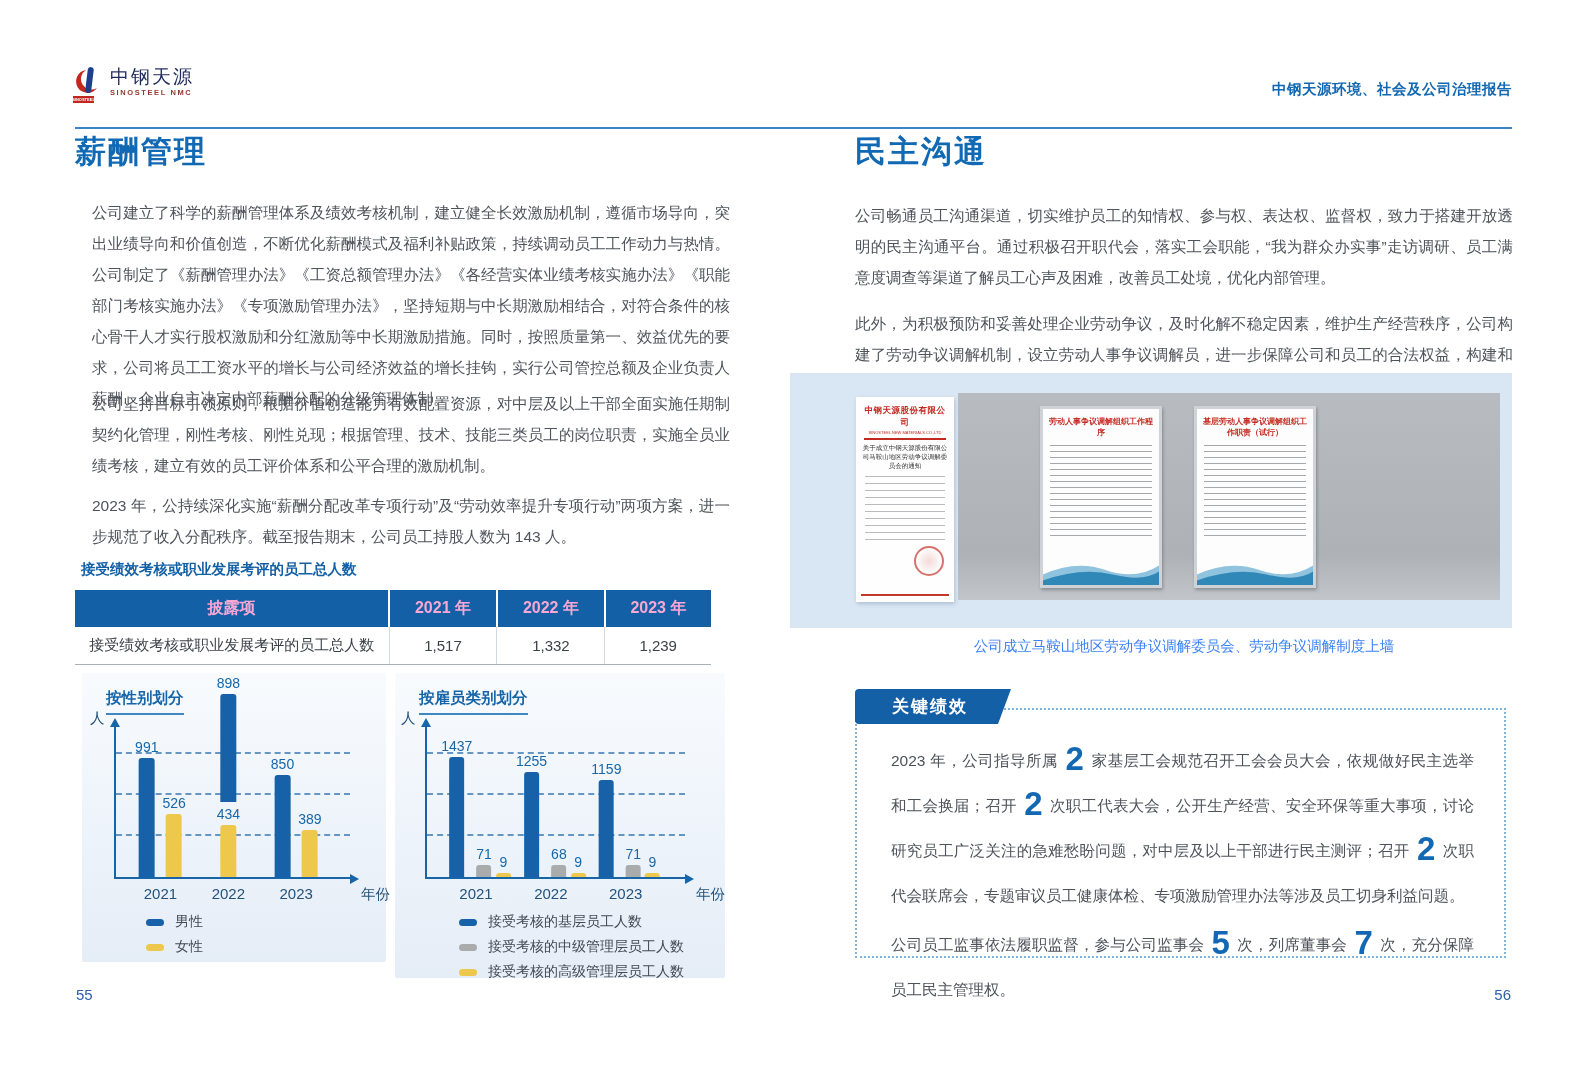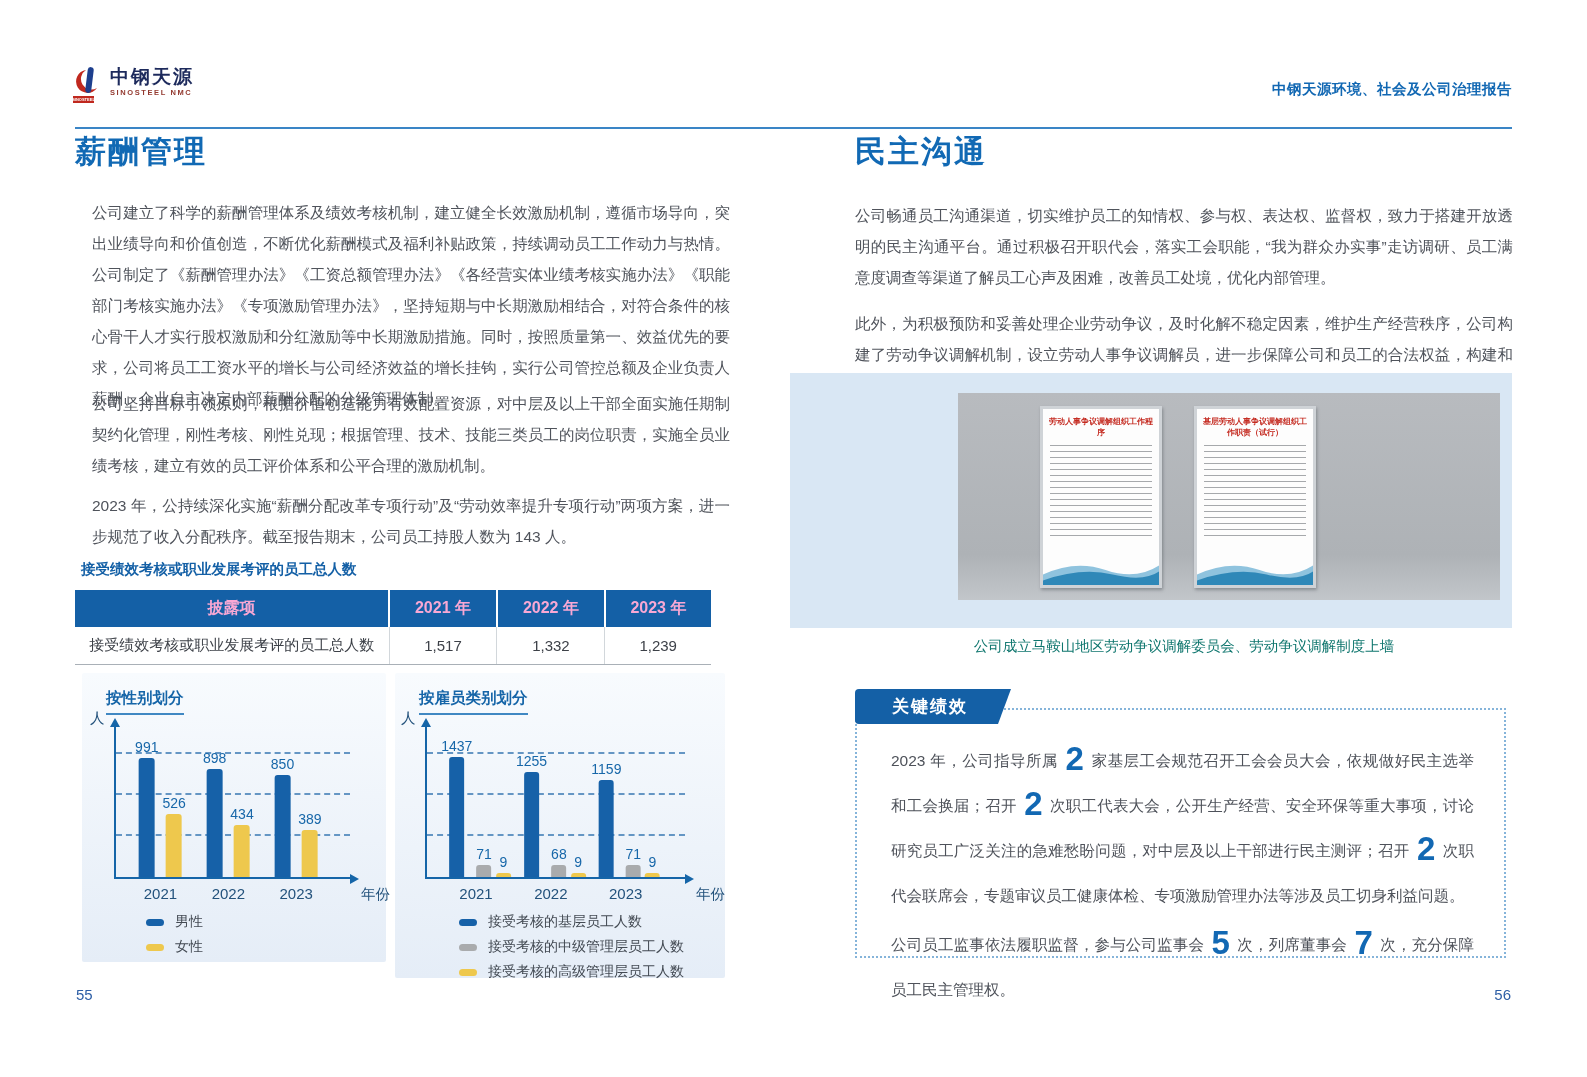--- a/index.html
+++ b/index.html
@@ -3,21 +3,21 @@
 <meta charset="utf-8">
 <style>
   html,body{margin:0;padding:0;background:#9aa0a6;}
   .page{position:relative;width:1587px;height:1077px;background:#ffffff;margin:0 auto;
         font-family:"Liberation Sans","DejaVu Sans",sans-serif;overflow:hidden;}
   .abs{position:absolute;}
 
   
   .logo{left:73px;top:66px;display:flex;align-items:flex-start;gap:7px;}
   .logo-cnen{display:flex;flex-direction:column;}
-  .logo-cn{font-size:19px;font-weight:bold;color:#1d2a5c;letter-spacing:2px;line-height:22px;}
+  .logo-cn{font-size:19px;font-weight:normal;color:#1d2a5c;letter-spacing:2px;line-height:22px;}
   .logo-en{font-size:7.5px;color:#93392f;letter-spacing:1.6px;font-weight:bold;}
   .header-line{left:75px;top:127px;width:1437px;height:2px;background:#3a85c6;}
   .header-title{right:75px;top:80px;font-size:14.5px;font-weight:bold;color:#1268b3;letter-spacing:.5px;}
 
   
   .page-title{font-size:31px;font-weight:bold;color:#1169b4;letter-spacing:2px;}
   .pt-left{left:75px;top:131px;}
   .pt-right{left:855px;top:131px;}
 
   
@@ -79,21 +79,21 @@
   .wall-photo{position:absolute;left:168px;top:20px;width:542px;height:207px;
               background:linear-gradient(180deg,#b8bbbf 0%,#aeb2b6 78%,#c2c6ca 100%);}
   .poster{position:absolute;top:13px;width:122px;height:182px;background:#fdfdfd;
           border:3px solid #cfd3d7;box-sizing:border-box;box-shadow:1px 2px 3px rgba(40,45,55,.35);
           padding:7px 5px 4px;overflow:hidden;}
   .poster-title{font-size:8px;line-height:11px;font-weight:bold;color:#c42a20;text-align:center;}
   .poster-lines{height:92px;margin:7px 2px 0;
                 background:repeating-linear-gradient(180deg,rgba(80,85,92,.5) 0 1px,transparent 1px 6px);}
   .poster-wave{position:absolute;left:0;right:0;bottom:0;height:30px;}
   .poster-wave svg{display:block;width:100%;height:100%;}
-  .photo-caption{left:855px;top:637px;width:658px;text-align:center;font-size:14.5px;color:#0f766e;}
+  .photo-caption{left:855px;top:637px;width:658px;text-align:center;font-size:14.5px;color:#3b82f6;}
 
   
   .kp-box{left:855px;top:708px;width:651px;height:250px;border:2px dotted #85b4da;box-sizing:border-box;}
   .kp-tab{position:absolute;left:-2px;top:-21px;height:35px;min-width:118px;background:#1460a6;
           color:#fff;font-size:17px;font-weight:bold;letter-spacing:2px;
           display:flex;align-items:center;justify-content:center;padding:0 22px 0 16px;
           border-radius:4px 0 0 4px;
           clip-path:polygon(0 0,100% 0,calc(100% - 13px) 100%,0 100%);}
   .kp-content{padding:24px 26px 0 30px;}
   .kp-content p{margin:4px;font-size:15.5px;color:#4e525a;line-height:45px;text-align:justify;}
@@ -165,21 +165,21 @@
             <div class="bar-col">
               <div class="bar-val">991</div>
               <div class="bar" style="height: 119px; width: 16px; background: rgb(22, 97, 168);"></div>
             </div>
             <div class="bar-col">
               <div class="bar-val">526</div>
               <div class="bar" style="height: 63px; width: 16px; background: rgb(238, 200, 77);"></div>
             </div>
           </div>
           <div class="xlab" style="left: 19%;">2021</div>
-          <div class="bar-group" style="left: 48%;">
+          <div class="bar-group" style="left: 48%; flex-direction: column;">
             <div class="bar-col">
               <div class="bar-val">898</div>
               <div class="bar" style="height: 108px; width: 16px; background: rgb(22, 97, 168);"></div>
             </div>
             <div class="bar-col">
               <div class="bar-val">434</div>
               <div class="bar" style="height: 52px; width: 16px; background: rgb(238, 200, 77);"></div>
             </div>
           </div>
           <div class="xlab" style="left: 48%;">2022</div>
@@ -273,20 +273,29 @@
           <span class="legend-swatch" style="background: rgb(238, 200, 77);"></span>
           <span class="legend-label">接受考核的高级管理层员工人数</span>
         </div>
       </div></div>
 
   <div class="abs page-title pt-right">民主沟通</div>
   <div class="abs para rp" style="top:200px;">公司畅通员工沟通渠道，切实维护员工的知情权、参与权、表达权、监督权，致力于搭建开放透明的民主沟通平台。通过积极召开职代会，落实工会职能，“我为群众办实事”走访调研、员工满意度调查等渠道了解员工心声及困难，改善员工处境，优化内部管理。</div>
   <div class="abs para rp" style="top:308px;">此外，为积极预防和妥善处理企业劳动争议，及时化解不稳定因素，维护生产经营秩序，公司构建了劳动争议调解机制，设立劳动人事争议调解员，进一步保障公司和员工的合法权益，构建和谐劳动关系。</div>
 
   <div class="abs photo-panel">
+    <div class="doc-card">
+      <div class="doc-cn">中钢天源股份有限公司</div>
+      <div class="doc-en">SINOSTEEL NEW MATERIALS CO.,LTD</div>
+      <div class="doc-rule"></div>
+      <div class="doc-subject">关于成立中钢天源股份有限公司马鞍山地区劳动争议调解委员会的通知</div>
+      <div class="doc-lines"></div>
+      <div class="doc-stamp"></div>
+      <div class="doc-foot"></div>
+    </div>
     <div class="wall-photo" id="wall">
         <div class="poster" style="left: 82px;">
           <div class="poster-title">劳动人事争议调解组织工作程序</div>
           <div class="poster-lines"></div>
           <div class="poster-wave">
             <svg viewBox="0 0 100 20" preserveAspectRatio="none">
               <path d="M0 13 Q 28 3 54 10 T 100 7 V20 H0 Z" fill="#8fc3de"></path>
               <path d="M0 17 Q 33 8 60 13 T 100 11 V20 H0 Z" fill="#2f88b8"></path>
             </svg>
           </div>

